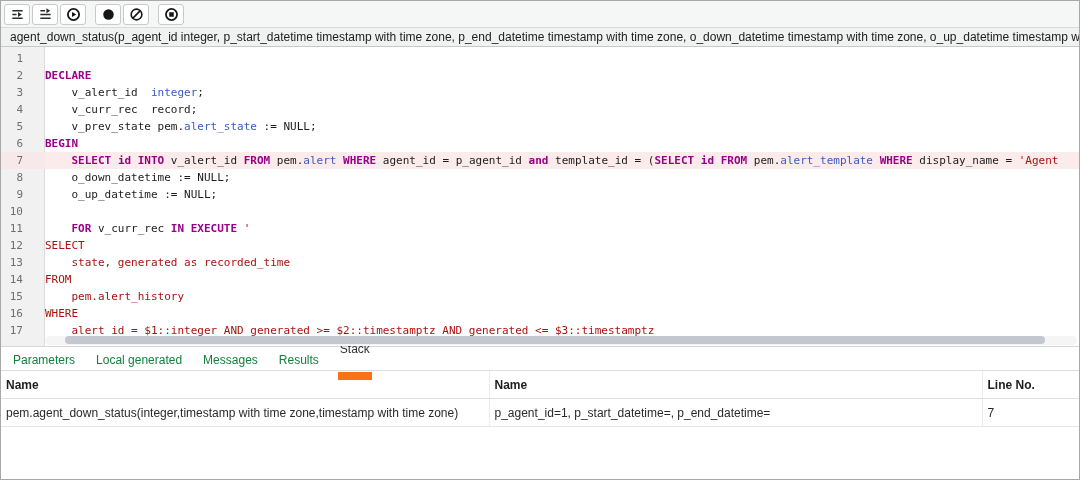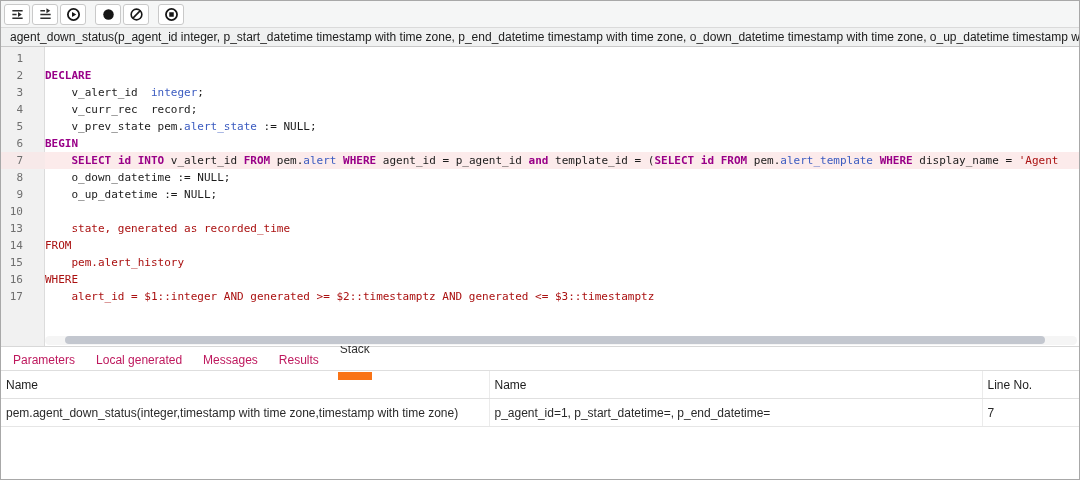--- a/index.html
+++ b/index.html
@@ -32,28 +32,28 @@
   .seg-kw{color:#990088;font-weight:bold;}
   .seg-ident{color:#3b5bc0;}
   .seg-str{color:#aa1111;margin-top:36px;}
 
   .hscroll{position:absolute;left:44px;right:2px;bottom:1px;height:9px;background:#f5f5f5;border-radius:5px;}
   .hthumb{position:absolute;left:20px;top:0;width:980px;height:8px;background:#c3c7cf;border-radius:4px;cursor:pointer;}
 
   
   .tabs{height:25px;box-sizing:border-box;display:flex;align-items:center;padding-left:10px;
         background:#fff;border-top:1px solid #d8d8d8;border-bottom:1px solid #dedede;}
-  .tab{font-size:12px;color:#be185d;margin-right:17px;padding:5px 2px 3px;cursor:pointer;box-sizing:border-box;}
+  .tab{font-size:12px;color:#15803d;margin-right:17px;padding:5px 2px 3px;cursor:pointer;box-sizing:border-box;}
   .tab.active{border-bottom:8px solid #f97316;padding-bottom:16px;color:#313131;}
 
   
   table.stack{width:100%;border-collapse:collapse;font-size:12px;table-layout:fixed;}
   table.stack col.c-name{width:488px;}
   table.stack col.c-value{width:493px;}
-  table.stack th{font-weight:normal;text-align:left;height:27px;padding:0 4px 0 5px;color:#1d1d1d;
+  table.stack th{font-weight:bold;text-align:left;height:27px;padding:0 4px 0 5px;color:#1d1d1d;
                  border-bottom:1px solid #e0e0e0;border-right:1px solid #ebebeb;}
   table.stack th:last-child{border-right:none;}
   table.stack td{height:27px;padding:0 4px 0 5px;color:#2a2a2a;border-bottom:1px solid #e6e6e6;
                  border-right:1px solid #ebebeb;white-space:nowrap;overflow:hidden;}
   table.stack td:last-child{border-right:none;}
 </style>
 </head>
 <body>
 
 <div class="app">
@@ -145,20 +145,28 @@
           <div class="ln">8</div>
           <div class="code"><span class="seg-plain">    o_down_datetime := NULL;</span></div>
         </div>
         <div class="crow">
           <div class="ln">9</div>
           <div class="code"><span class="seg-plain">    o_up_datetime := NULL;</span></div>
         </div>
         <div class="crow">
           <div class="ln">10</div>
           <div class="code"></div>
+        </div>
+        <div class="crow">
+          <div class="ln">11</div>
+          <div class="code"><span class="seg-plain">    </span><span class="seg-kw">FOR</span><span class="seg-plain"> v_curr_rec </span><span class="seg-kw">IN</span><span class="seg-plain"> </span><span class="seg-kw">EXECUTE</span><span class="seg-plain"> </span><span class="seg-str">'</span></div>
+        </div>
+        <div class="crow">
+          <div class="ln">12</div>
+          <div class="code"><span class="seg-str">SELECT</span></div>
         </div>
         <div class="crow">
           <div class="ln">13</div>
           <div class="code"><span class="seg-str">    state, generated as recorded_time</span></div>
         </div>
         <div class="crow">
           <div class="ln">14</div>
           <div class="code"><span class="seg-str">FROM</span></div>
         </div>
         <div class="crow">

